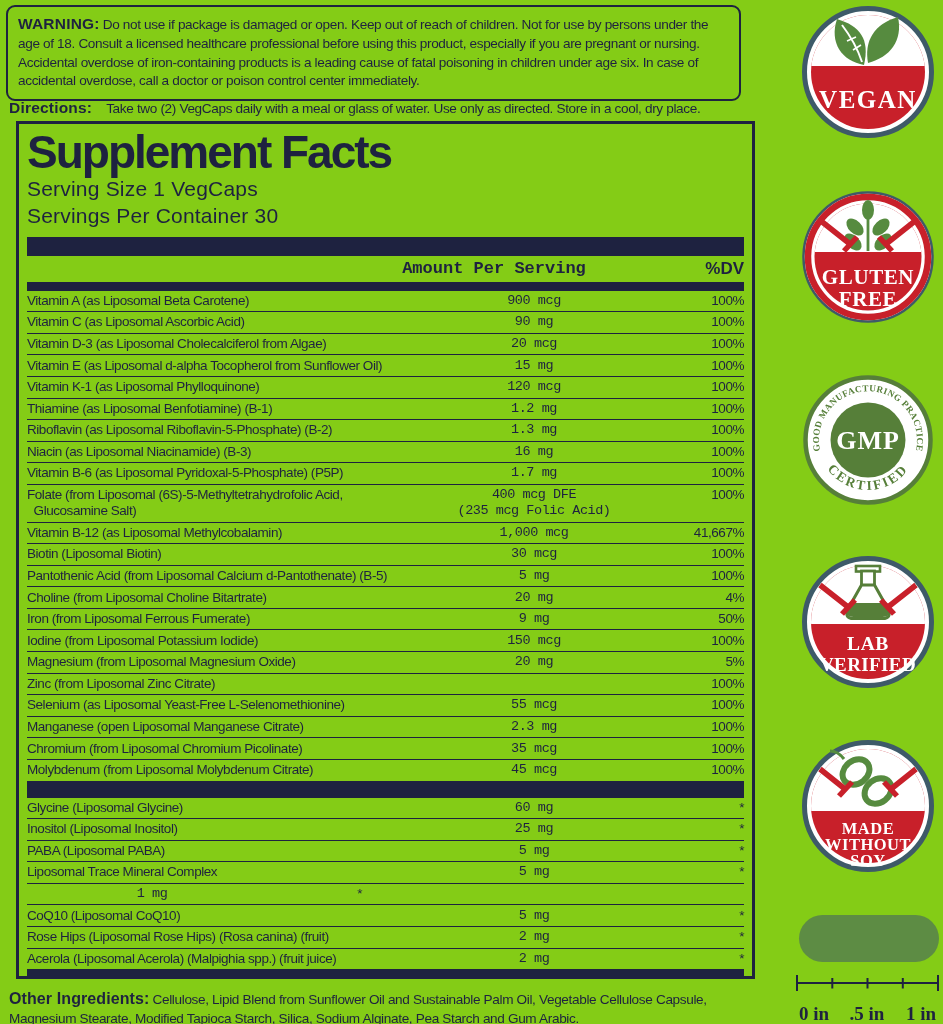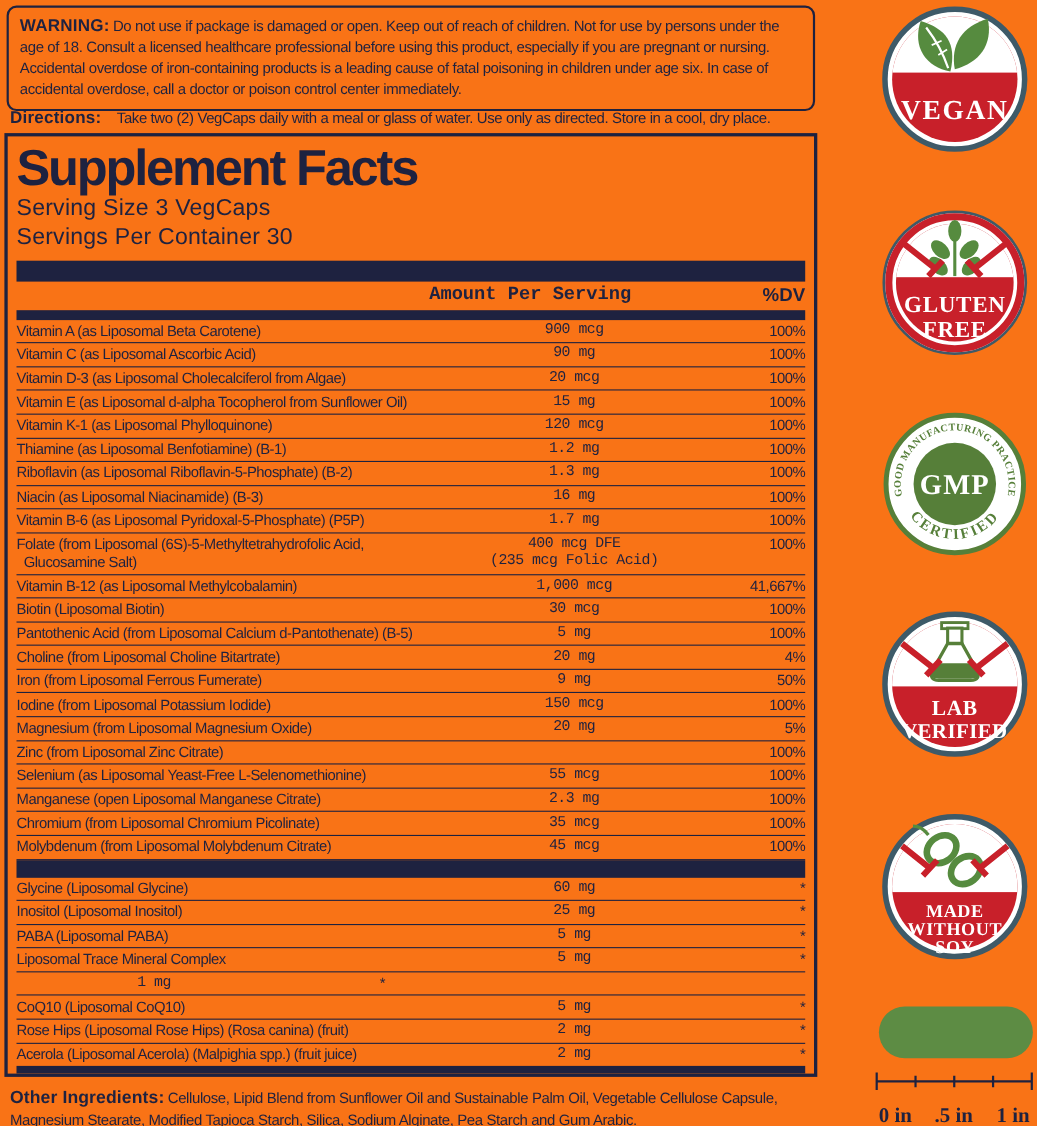--- a/index.html
+++ b/index.html
@@ -1,30 +1,30 @@
 <!DOCTYPE html>
 <html><head>
 <meta charset="utf-8">
 <style>
   html,body{margin:0;padding:0;background:#fff;}
-  .canvas{position:relative;width:943px;height:1024px;background:#f97316;overflow:hidden;
+  .canvas{position:relative;width:943px;height:1024px;background:#84cc16;overflow:hidden;
           font-family:"Liberation Sans",sans-serif;color:#1e2240;}
 
   
   .warning-box{position:absolute;left:6px;top:5px;width:711px;border:2.5px solid #1e2240;
                border-radius:9px;padding:6px 10px 8px;font-size:13.6px;line-height:1.38;
                letter-spacing:-0.35px;}
   .warning-box .lbl{font-weight:bold;font-size:15.5px;letter-spacing:0.2px;margin-right:3px;}
 
   
   .directions{position:absolute;left:9px;top:99px;width:730px;font-size:13.6px;letter-spacing:-0.35px;}
   .directions .lbl{font-weight:bold;font-size:15.5px;letter-spacing:0.2px;margin-right:14px;}
 
   
-  .panel{position:absolute;left:4px;top:121px;width:717px;height:852px;border:3px solid #1e2240;
+  .panel{position:absolute;left:16px;top:121px;width:717px;height:852px;border:3px solid #1e2240;
          padding:0 8px;overflow:hidden;}
   .sf-title{font-size:46px;font-weight:800;letter-spacing:-2px;line-height:1.05;margin-top:4px;}
   .sf-sub{font-size:21px;line-height:1.27;letter-spacing:0.2px;}
   .bar{background:#1e2240;width:100%;}
   .bar-lg{height:19px;margin-top:7px;}
   .bar-sm{height:9px;}
   .bar-md{height:16px;}
   .bar-xl{height:20px;}
   .hdr-row{display:flex;align-items:center;height:26px;}
   .hdr-row .c-amt{font-weight:bold;font-size:17px;margin-right:40px;}
@@ -54,21 +54,21 @@
 <body>
 
 <div class="canvas">
 
   <div class="warning-box"><span class="lbl">WARNING:</span><span>Do not use if package is damaged or open. Keep out of reach of children. Not for use by persons under the age of 18. Consult a licensed healthcare professional before using this product, especially if you are pregnant or nursing. Accidental overdose of iron-containing products is a leading cause of fatal poisoning in children under age six. In case of accidental overdose, call a doctor or poison control center immediately.</span></div>
 
   <div class="directions"><span class="lbl">Directions:</span><span>Take two (2) VegCaps daily with a meal or glass of water. Use only as directed. Store in a cool, dry place.</span></div>
 
   <div class="panel">
     <div class="sf-title">Supplement Facts</div>
-    <div class="sf-sub">Serving Size 3 VegCaps</div>
+    <div class="sf-sub">Serving Size 1 VegCaps</div>
     <div class="sf-sub">Servings Per Container 30</div>
     <div class="bar bar-lg"></div>
     <div class="hdr-row">
       <div class="c-name"></div>
       <div class="c-amt">Amount Per Serving</div>
       <div class="c-dv">%DV</div>
     </div>
     <div class="bar bar-sm"></div>
     <div id="rows1">
         <div class="row">

